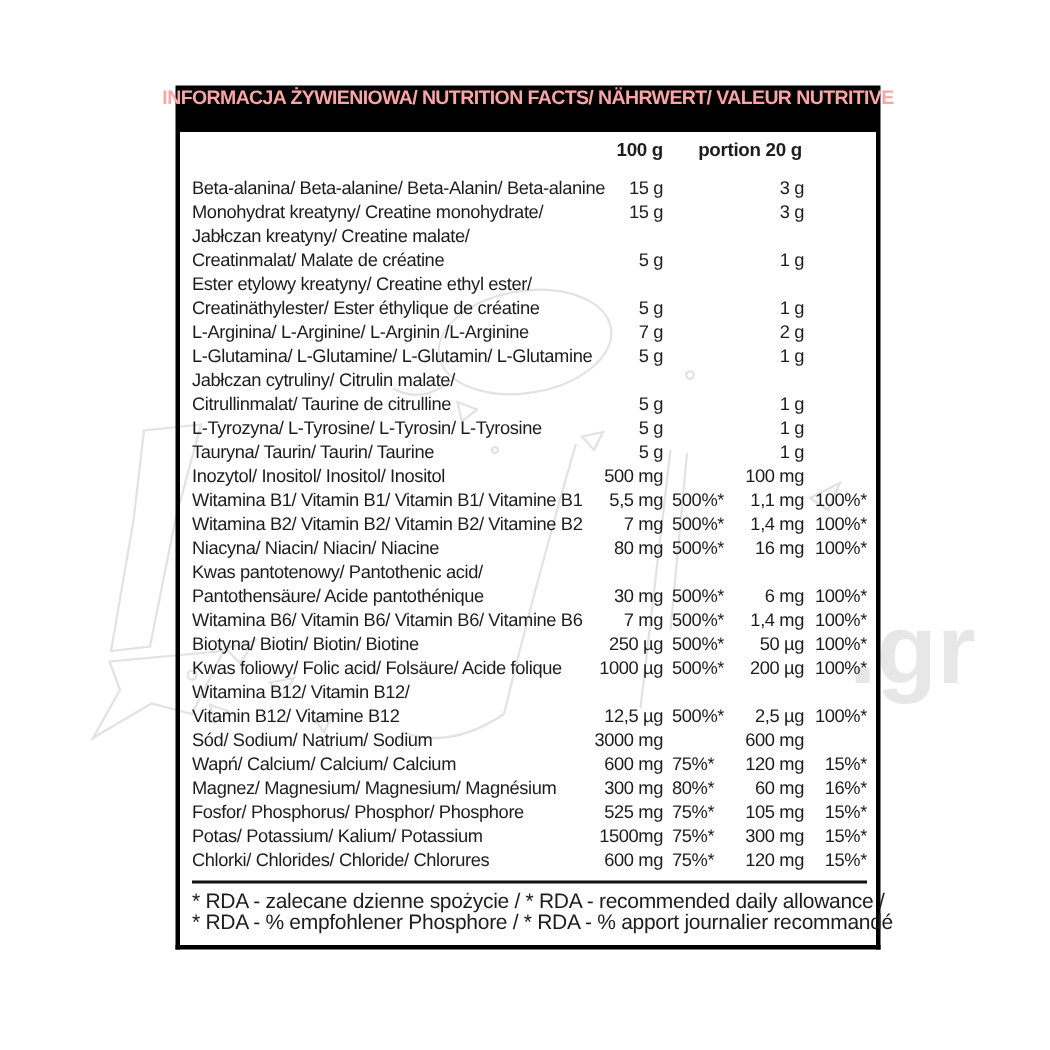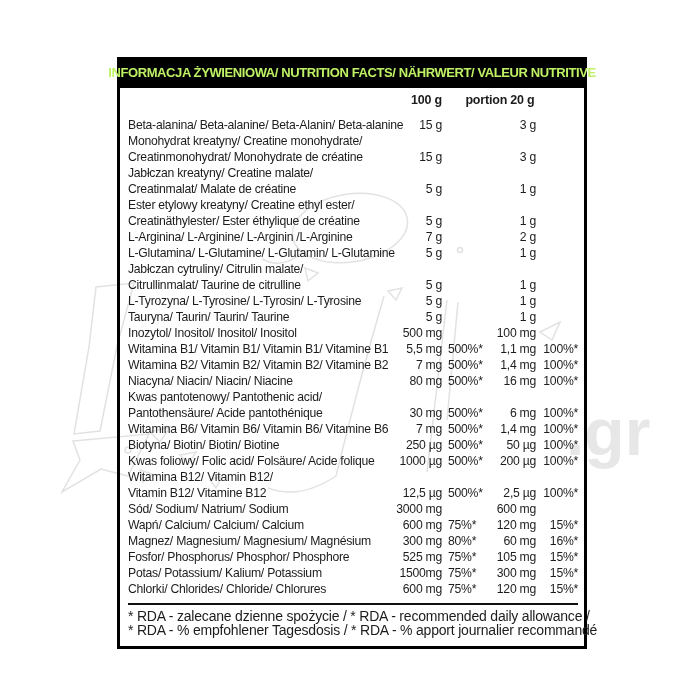--- a/index.html
+++ b/index.html
@@ -5,21 +5,21 @@
   html,body{margin:0;padding:0;}
   body{
     width:700px;height:700px;position:relative;background:#ffffff;
     font-family:"Liberation Sans", sans-serif;color:#1c1c1c;overflow:hidden;
   }
   .watermark-layer{position:absolute;left:0;top:0;width:700px;height:700px;z-index:0;}
   .nutrition-table{
     position:absolute;left:117px;top:57px;width:470px;z-index:1;box-sizing:border-box;
   }
   .title-bar{
-    background:#000000;color:#bef264;height:31px;display:flex;align-items:center;justify-content:center;
+    background:#000000;color:#fca5a5;height:31px;display:flex;justify-content:center;
     font-weight:700;font-size:13px;letter-spacing:-0.4px;white-space:nowrap;box-sizing:border-box;padding:0 6px;
   }
   .table-body{
     border-left:3px solid #000;border-right:3px solid #000;border-bottom:3px solid #000;
     box-sizing:border-box;padding:2px 6px 7px 8px;background:transparent;
   }
   .col-head{
     display:grid;grid-template-columns:1fr 60px 42px 52px 42px;
     font-weight:700;font-size:12.5px;margin:3px 0 10px 0;letter-spacing:-0.2px;
   }
@@ -84,21 +84,20 @@
           </div>
     <div class="a1">15 g</div>
     <div class="r1"></div>
     <div class="a2">3 g</div>
     <div class="r2"></div>
   </div>
 
   <div class="n-row">
     <div class="name">
             <span class="name-line">Monohydrat kreatyny/ Creatine monohydrate/</span>
-            <span class="name-line">Creatinmonohydrat/ Monohydrate de créatine</span>
           </div>
     <div class="a1">15 g</div>
     <div class="r1"></div>
     <div class="a2">3 g</div>
     <div class="r2"></div>
   </div>
 
   <div class="n-row">
     <div class="name">
             <span class="name-line">Jabłczan kreatyny/ Creatine malate/</span>
@@ -320,16 +319,16 @@
           </div>
     <div class="a1">600 mg</div>
     <div class="r1">75%*</div>
     <div class="a2">120 mg</div>
     <div class="r2">15%*</div>
   </div>
 </div>
     <div class="foot-sep"></div>
     <div class="footnotes">
       <span class="footnote-line">* RDA - zalecane dzienne spożycie / * RDA - recommended daily allowance /</span>
-      <span class="footnote-line">* RDA - % empfohlener Tagesdosis / * RDA - % apport journalier recommandé</span>
+      <span class="footnote-line">* RDA - % empfohlener Phosphore / * RDA - % apport journalier recommandé</span>
     </div>
   </div>
 </div>
 
 </body></html>

